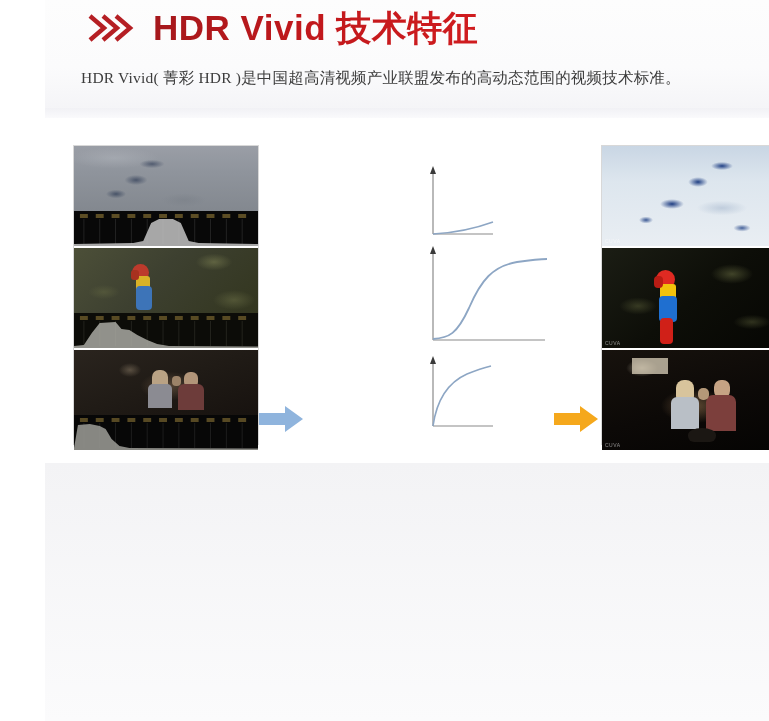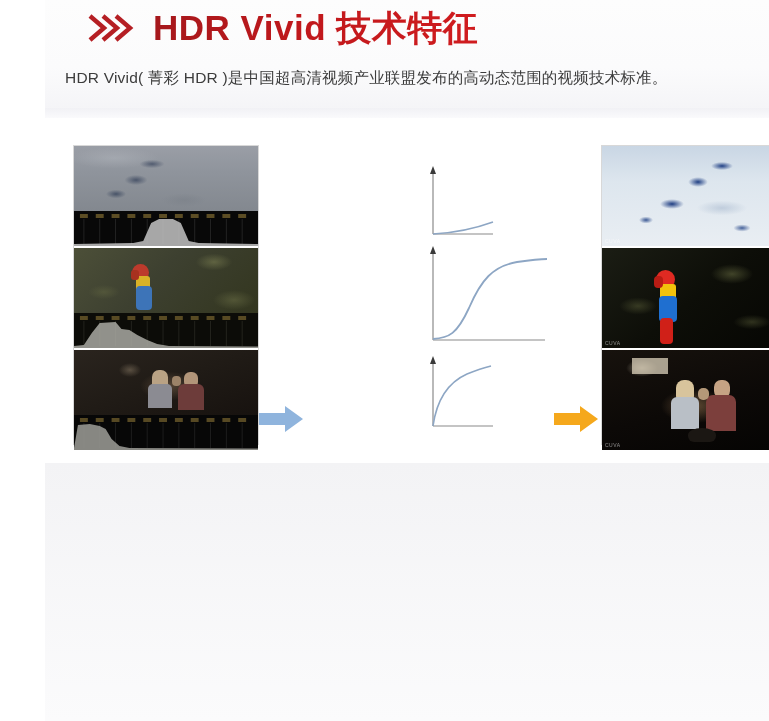--- a/index.html
+++ b/index.html
@@ -16,22 +16,22 @@
           background:linear-gradient(180deg,#fdfdfd 0%,#fbfbfc 60%,#f4f4f7 100%);}
   .title-row{position:absolute;left:42px;top:6px;display:flex;align-items:center;gap:12px;}
   .chev-icon{width:54px;height:34px;display:block;}
   .title-text{
     font-size:35px;font-weight:bold;letter-spacing:0.5px;
     background:linear-gradient(90deg,#a5181c 0%,#c0181c 45%,#d01c1f 100%);
     -webkit-background-clip:text;background-clip:text;
     -webkit-text-fill-color:transparent;color:#c0181c;
     white-space:nowrap;line-height:44px;
   }
-  .subtitle{position:absolute;left:20px;top:68px;font-size:15.5px;color:#3c3c3c;
-            letter-spacing:0.2px;white-space:nowrap;}
+  .subtitle{position:absolute;left:36px;top:68px;font-size:15.5px;color:#3c3c3c;
+            letter-spacing:0.2px;white-space:nowrap;font-family:Liberation Serif, serif;}
 
   
   .divider-band{position:absolute;left:0;top:108px;width:769px;height:10px;
                 background:linear-gradient(180deg,#f1f1f5 0%,#fafafc 100%);}
 
   
   .mid{position:absolute;left:0;top:118px;width:769px;height:345px;background:#ffffff;}
 
   .panel-left{position:absolute;left:28px;top:27px;width:186px;height:300px;
               background:#111;border:1px solid #d8d8d8;box-sizing:border-box;}

